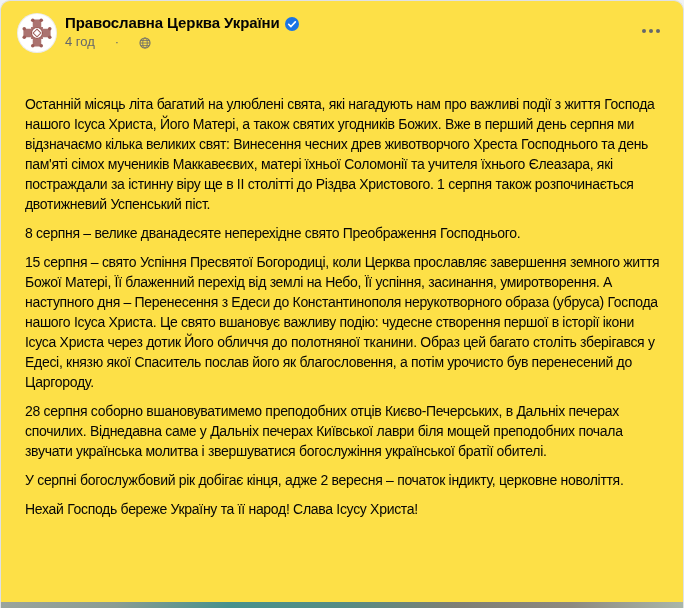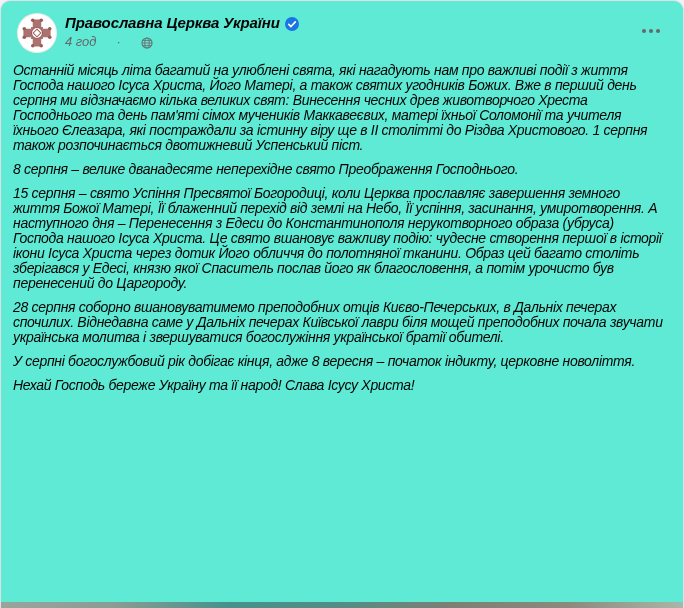--- a/index.html
+++ b/index.html
@@ -15,26 +15,25 @@
   html,body{margin:0;padding:0;}
   body{
     width:684px;height:608px;overflow:hidden;
     background:var(--page-bg);
     font-family:"Liberation Sans","DejaVu Sans",sans-serif;
     -webkit-font-smoothing:antialiased;
   }
   .post-card{
     position:relative;
     width:684px;height:608px;
-    background:#5eead4;
+    background:#fde047;
     border:1px solid var(--card-border);
     border-bottom:none;
     border-radius:10px 10px 0 0;
     overflow:hidden;
-    font-style:italic;
   }
   .post-header{
     display:flex;align-items:flex-start;
     padding:12px 16px 8px 16px;
   }
   .avatar{
     width:40px;height:40px;border-radius:50%;
     background:#fff;
     box-shadow:inset 0 0 0 1px rgba(0,0,0,.08);
     display:flex;align-items:center;justify-content:center;
@@ -55,23 +54,24 @@
   .globe{width:12px;height:12px;display:inline-block;opacity:.9;}
   .more-button{
     flex:0 0 auto;border:none;background:transparent;cursor:pointer;
     width:32px;height:32px;border-radius:50%;
     display:flex;align-items:center;justify-content:center;
     margin-top:2px;
   }
   .more-dots{display:flex;gap:3px;}
   .more-dots i{width:4px;height:4px;border-radius:50%;background:var(--text-secondary);}
   .post-body{
-    padding:2px 16px 0 12px;
-    font-size:14px;line-height:15px;letter-spacing:-0.3px;
+    padding:2px 16px 0 24px;
+    font-size:14px;line-height:20px;letter-spacing:-0.3px;
     color:var(--text-primary);
+    margin-top:31px;
   }
   .post-body p{margin:0 0 9px 0;}
   .hashtag{
     color:var(--link-blue);text-decoration:none;font-size:14px;
     letter-spacing:-0.3px;cursor:pointer;
   }
   .attached-image-edge{
     position:absolute;left:0;right:0;bottom:0;height:6px;
     cursor:pointer;
     
@@ -140,18 +140,18 @@
           <i></i>
         </span>
     </button>
   </div>
 
   <div class="post-body">
     <p>Останній місяць літа багатий на улюблені свята, які нагадують нам про важливі події з життя Господа нашого Ісуса Христа, Його Матері, а також святих угодників Божих. Вже в перший день серпня ми відзначаємо кілька великих свят: Винесення чесних древ животворчого Хреста Господнього та день пам'яті сімох мучеників Маккавеєвих, матері їхньої Соломонії та учителя їхнього Єлеазара, які постраждали за істинну віру ще в ІІ столітті до Різдва Христового. 1 серпня також розпочинається двотижневий Успенський піст.</p>
     <p>8 серпня – велике дванадесяте неперехідне свято Преображення Господнього.</p>
     <p>15 серпня – свято Успіння Пресвятої Богородиці, коли Церква прославляє завершення земного життя Божої Матері, Її блаженний перехід від землі на Небо, Її успіння, засинання, умиротворення. А наступного дня – Перенесення з Едеси до Константинополя нерукотворного образа (убруса) Господа нашого Ісуса Христа. Це свято вшановує важливу подію: чудесне створення першої в історії ікони Ісуса Христа через дотик Його обличчя до полотняної тканини. Образ цей багато століть зберігався у Едесі, князю якої Спаситель послав його як благословення, а потім урочисто був перенесений до Царгороду.</p>
     <p>28 серпня соборно вшановуватимемо преподобних отців Києво-Печерських, в Дальніх печерах спочилих. Віднедавна саме у Дальніх печерах Київської лаври біля мощей преподобних почала звучати українська молитва і звершуватися богослужіння української братії обителі.</p>
-    <p>У серпні богослужбовий рік добігає кінця, адже 8 вересня – початок індикту, церковне новоліття.</p>
+    <p>У серпні богослужбовий рік добігає кінця, адже 2 вересня – початок індикту, церковне новоліття.</p>
     <p>Нехай Господь береже Україну та її народ! Слава Ісусу Христа!</p>
   </div>
 
   <div class="attached-image-edge" style="background: linear-gradient(90deg, rgb(154, 164, 156), rgb(138, 156, 147), rgb(71, 145, 140), rgb(85, 140, 132), rgb(126, 127, 117), rgb(141, 137, 127), rgb(169, 182, 169));"></div>
 </div>
 
 </body></html>

